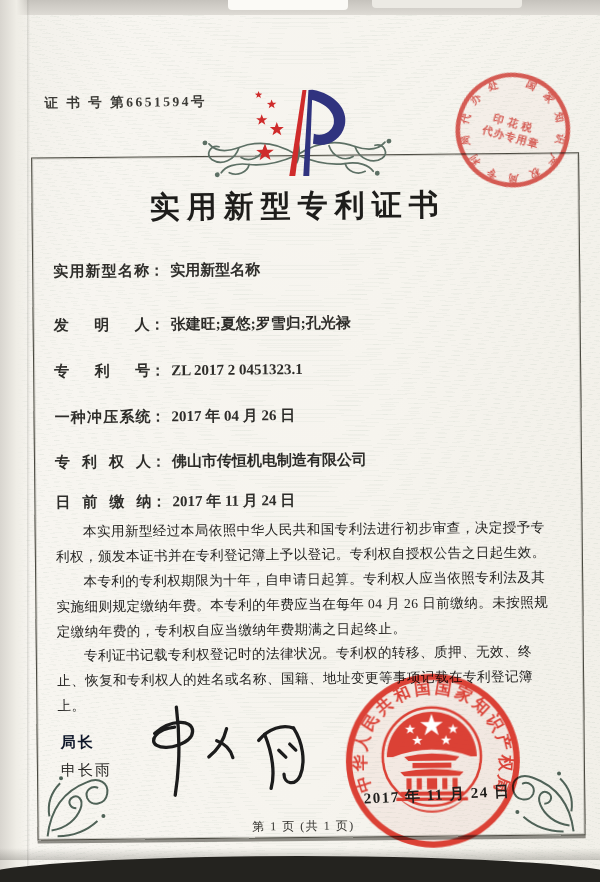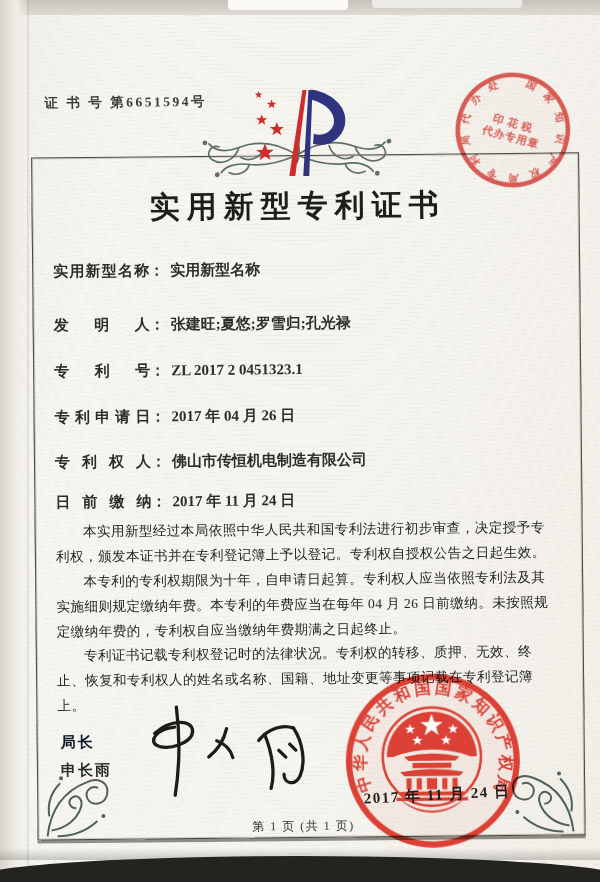--- a/index.html
+++ b/index.html
@@ -54,21 +54,21 @@
   .frow{position:absolute;left:0;height:22px;font-size:15px;color:#2e2d2a;font-weight:700;white-space:nowrap;}
   .flabel{display:inline-block;width:96px;text-align:justify;text-align-last:justify;}
   .fcolon{display:inline-block;margin-right:6px;}
   .r0{top:0px;} .r1{top:54px;} .r2{top:100px;} .r3{top:146px;} .r4{top:191px;} .r5{top:231px;}
 
   .body-text{position:absolute;left:55px;top:518px;width:494px;color:#262523;}
   .body-text p{margin:0;font-size:13.6px;line-height:1.83;text-indent:2em;letter-spacing:0.4px;
     font-family:"Liberation Serif","DejaVu Serif",serif;}
 
   .director-role{position:absolute;left:58px;top:731px;font-size:15px;font-weight:700;color:#0f172a;letter-spacing:2px;}
-  .director-name{position:absolute;left:58px;top:759px;font-size:15px;font-weight:700;color:#2b2a27;letter-spacing:2px;}
+  .director-name{position:absolute;left:58px;top:759px;font-size:15px;font-weight:400;color:#2b2a27;letter-spacing:2px;}
   .signature{position:absolute;left:128px;top:698px;width:210px;height:104px;}
 
   .seal{position:absolute;left:340px;top:672px;width:180px;height:180px;
     mix-blend-mode:multiply;opacity:0.95;filter:blur(0.3px);}
   .seal-date{position:absolute;left:342px;top:787px;width:184px;text-align:center;
     font-size:15px;font-weight:700;color:#1f1e1c;letter-spacing:1.5px;transform:rotate(-2.5deg);white-space:nowrap;}
 
   .corner-stamp{position:absolute;left:456px;top:72px;width:120px;height:120px;
     transform:rotate(16deg);mix-blend-mode:multiply;opacity:0.85;filter:blur(0.45px);}
 
@@ -141,21 +141,21 @@
       </g>
     </svg>
   </div>
 
   <div class="title">实用新型专利证书</div>
 
   <div class="fields">
     <div class="frow r0"><span class="flabel">实用新型名称</span><span class="fcolon">：</span><span>实用新型名称</span></div>
     <div class="frow r1"><span class="flabel">发 明 人</span><span class="fcolon">：</span><span>张建旺;夏悠;罗雪归;孔光禄</span></div>
     <div class="frow r2"><span class="flabel">专 利 号</span><span class="fcolon">：</span><span>ZL 2017 2 0451323.1</span></div>
-    <div class="frow r3"><span class="flabel">专利申请日</span><span class="fcolon">：</span><span>2017 年 04 月 26 日</span></div>
+    <div class="frow r3"><span class="flabel">一种冲压系统</span><span class="fcolon">：</span><span>2017 年 04 月 26 日</span></div>
     <div class="frow r4"><span class="flabel">专 利 权 人</span><span class="fcolon">：</span><span>佛山市传恒机电制造有限公司</span></div>
     <div class="frow r5"><span class="flabel">日前缴纳</span><span class="fcolon">：</span><span>2017 年 11 月 24 日</span></div>
   </div>
 
   <div class="body-text">
     <p>本实用新型经过本局依照中华人民共和国专利法进行初步审查，决定授予专利权，颁发本证书并在专利登记簿上予以登记。专利权自授权公告之日起生效。</p>
     <p>本专利的专利权期限为十年，自申请日起算。专利权人应当依照专利法及其实施细则规定缴纳年费。本专利的年费应当在每年 04 月 26 日前缴纳。未按照规定缴纳年费的，专利权自应当缴纳年费期满之日起终止。</p>
     <p>专利证书记载专利权登记时的法律状况。专利权的转移、质押、无效、终止、恢复和专利权人的姓名或名称、国籍、地址变更等事项记载在专利登记簿上。</p>
   </div>
 

